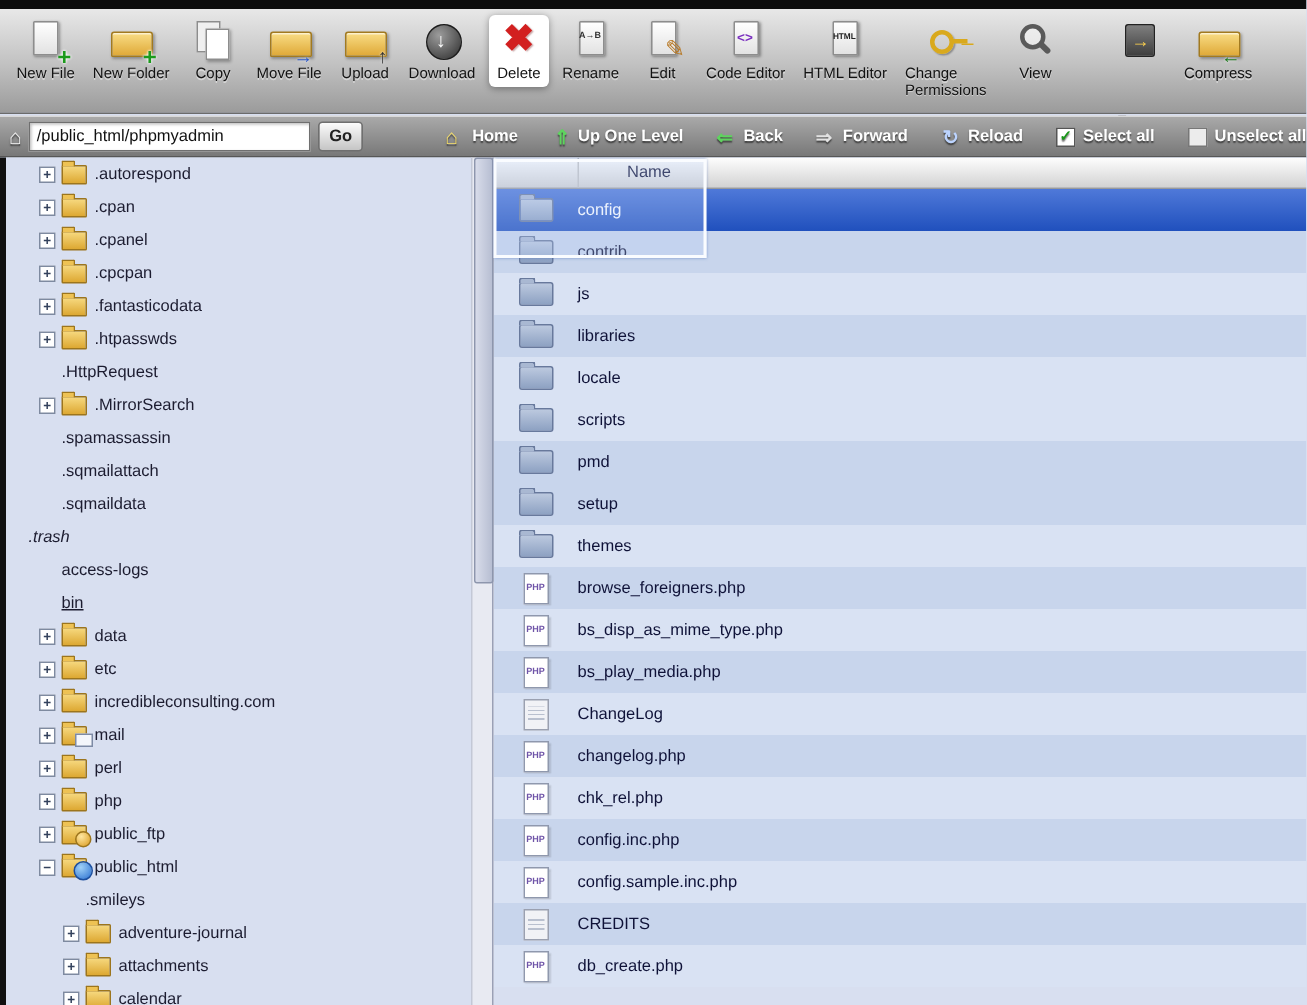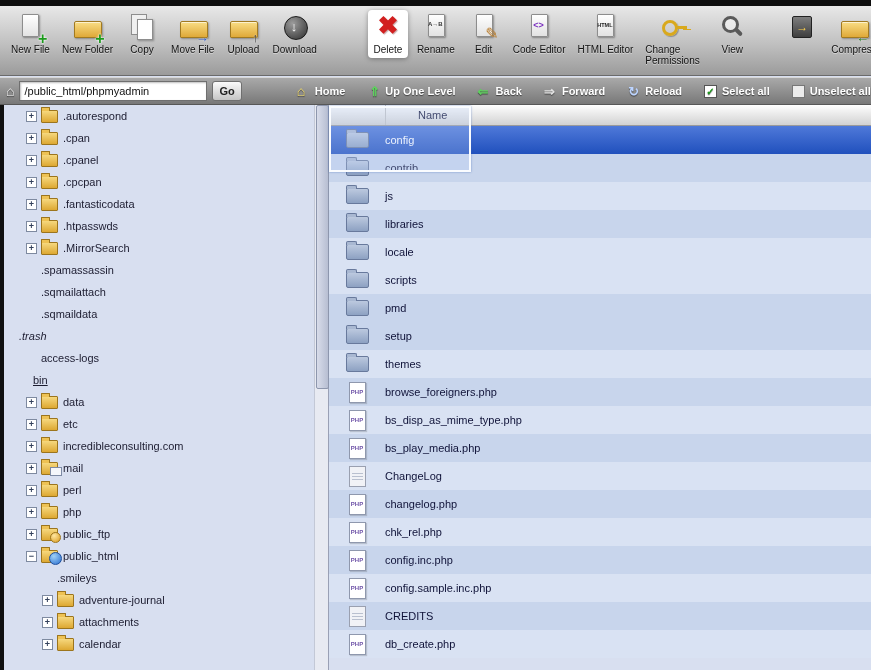--- a/index.html
+++ b/index.html
@@ -8,21 +8,21 @@
     font-family:"Liberation Sans",sans-serif;background:#d8dff0;
   }
   
   .top-strip{position:absolute;left:0;top:0;width:871px;height:6px;background:#0d0d0d;}
 
   
   .toolbar{position:absolute;left:0;top:6px;width:871px;height:70px;box-sizing:border-box;
     background:linear-gradient(#e8e8e8,#c0c0c0 55%,#9b9b9b);border-bottom:1px solid #6b6b6b;
     display:flex;align-items:flex-start;padding:4px 0 0 8px;gap:6px;}
   .tb-btn{display:flex;flex-direction:column;align-items:center;padding:2px 3px 3px;border-radius:4px;flex:none;}
-  .tb-btn.highlighted{background:#ffffff;box-shadow:0 1px 5px rgba(0,0,0,.35);margin-left:42px;}
+  .tb-btn.highlighted{background:#ffffff;box-shadow:0 1px 5px rgba(0,0,0,.35);}
   .tb-btn.group2{margin-left:24px;gap:32px;}
   .tb-label{font-size:10px;line-height:11px;color:#121212;margin-top:2px;white-space:nowrap;text-align:left;
     text-shadow:0 1px 0 rgba(255,255,255,.45);}
   .tb-btn.wrap .tb-label{white-space:normal;max-width:58px;}
   .tb-icon{position:relative;width:34px;height:30px;display:block;flex:none;}
 
   
   .icon-new-file::before,.icon-rename::before,.icon-edit::before,
   .icon-code-editor::before,.icon-html-editor::before{
     content:'';position:absolute;left:9px;top:2px;width:15px;height:21px;
@@ -260,20 +260,24 @@
         <span class="t-expand">+</span>
         <span class="t-folder"></span>
         <span class="t-label">.fantasticodata</span>
       </div>
       <div class="t-item" style="padding-left: 22px;">
         <span class="t-expand">+</span>
         <span class="t-folder"></span>
         <span class="t-label">.htpasswds</span>
       </div>
       <div class="t-item" style="padding-left: 22px;">
+        <span class="t-expand blank"></span>
+        <span class="t-label">.HttpRequest</span>
+      </div>
+      <div class="t-item" style="padding-left: 22px;">
         <span class="t-expand">+</span>
         <span class="t-folder"></span>
         <span class="t-label">.MirrorSearch</span>
       </div>
       <div class="t-item" style="padding-left: 22px;">
         <span class="t-expand blank"></span>
         <span class="t-label">.spamassassin</span>
       </div>
       <div class="t-item" style="padding-left: 22px;">
         <span class="t-expand blank"></span>
@@ -284,21 +288,21 @@
         <span class="t-label">.sqmaildata</span>
       </div>
       <div class="t-item" style=" font-style: italic;">
         <span class="t-expand blank"></span>
         <span class="t-label">.trash</span>
       </div>
       <div class="t-item" style="padding-left: 22px;">
         <span class="t-expand blank"></span>
         <span class="t-label">access-logs</span>
       </div>
-      <div class="t-item" style="padding-left: 14px; text-decoration: underline;">
+      <div class="t-item" style="padding-left: 22px; text-decoration: underline;">
         <span class="t-expand blank"></span>
         <span class="t-label">bin</span>
       </div>
       <div class="t-item" style="padding-left: 22px;">
         <span class="t-expand">+</span>
         <span class="t-folder"></span>
         <span class="t-label">data</span>
       </div>
       <div class="t-item" style="padding-left: 22px;">
         <span class="t-expand">+</span>

